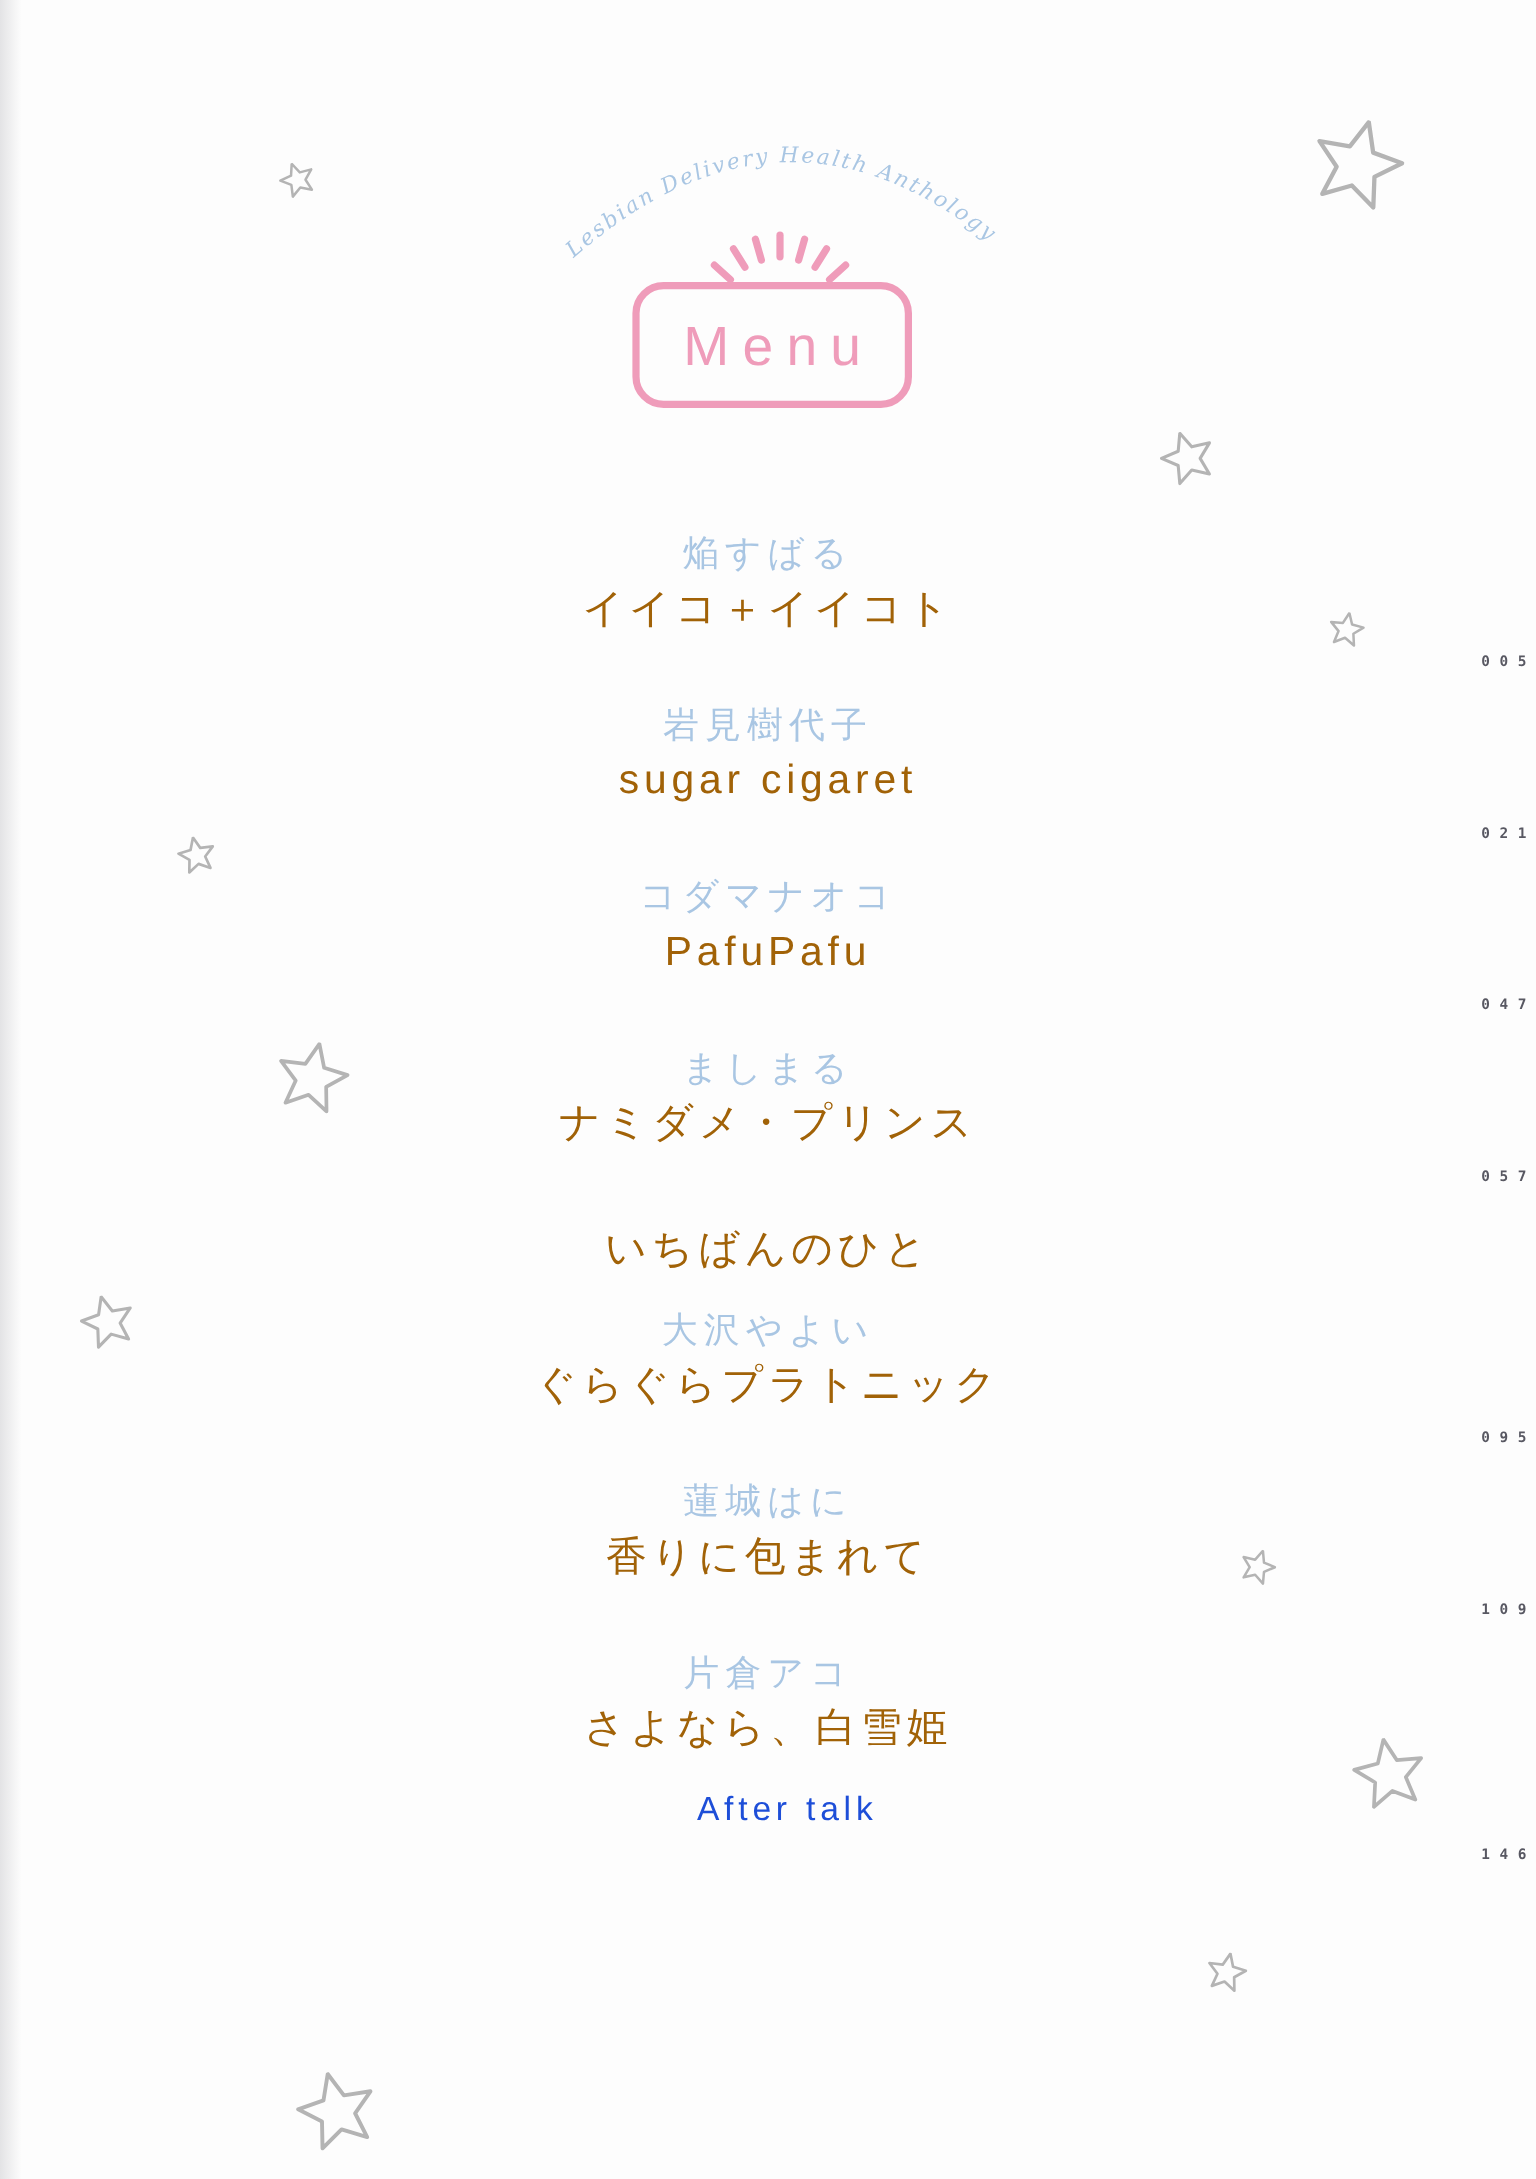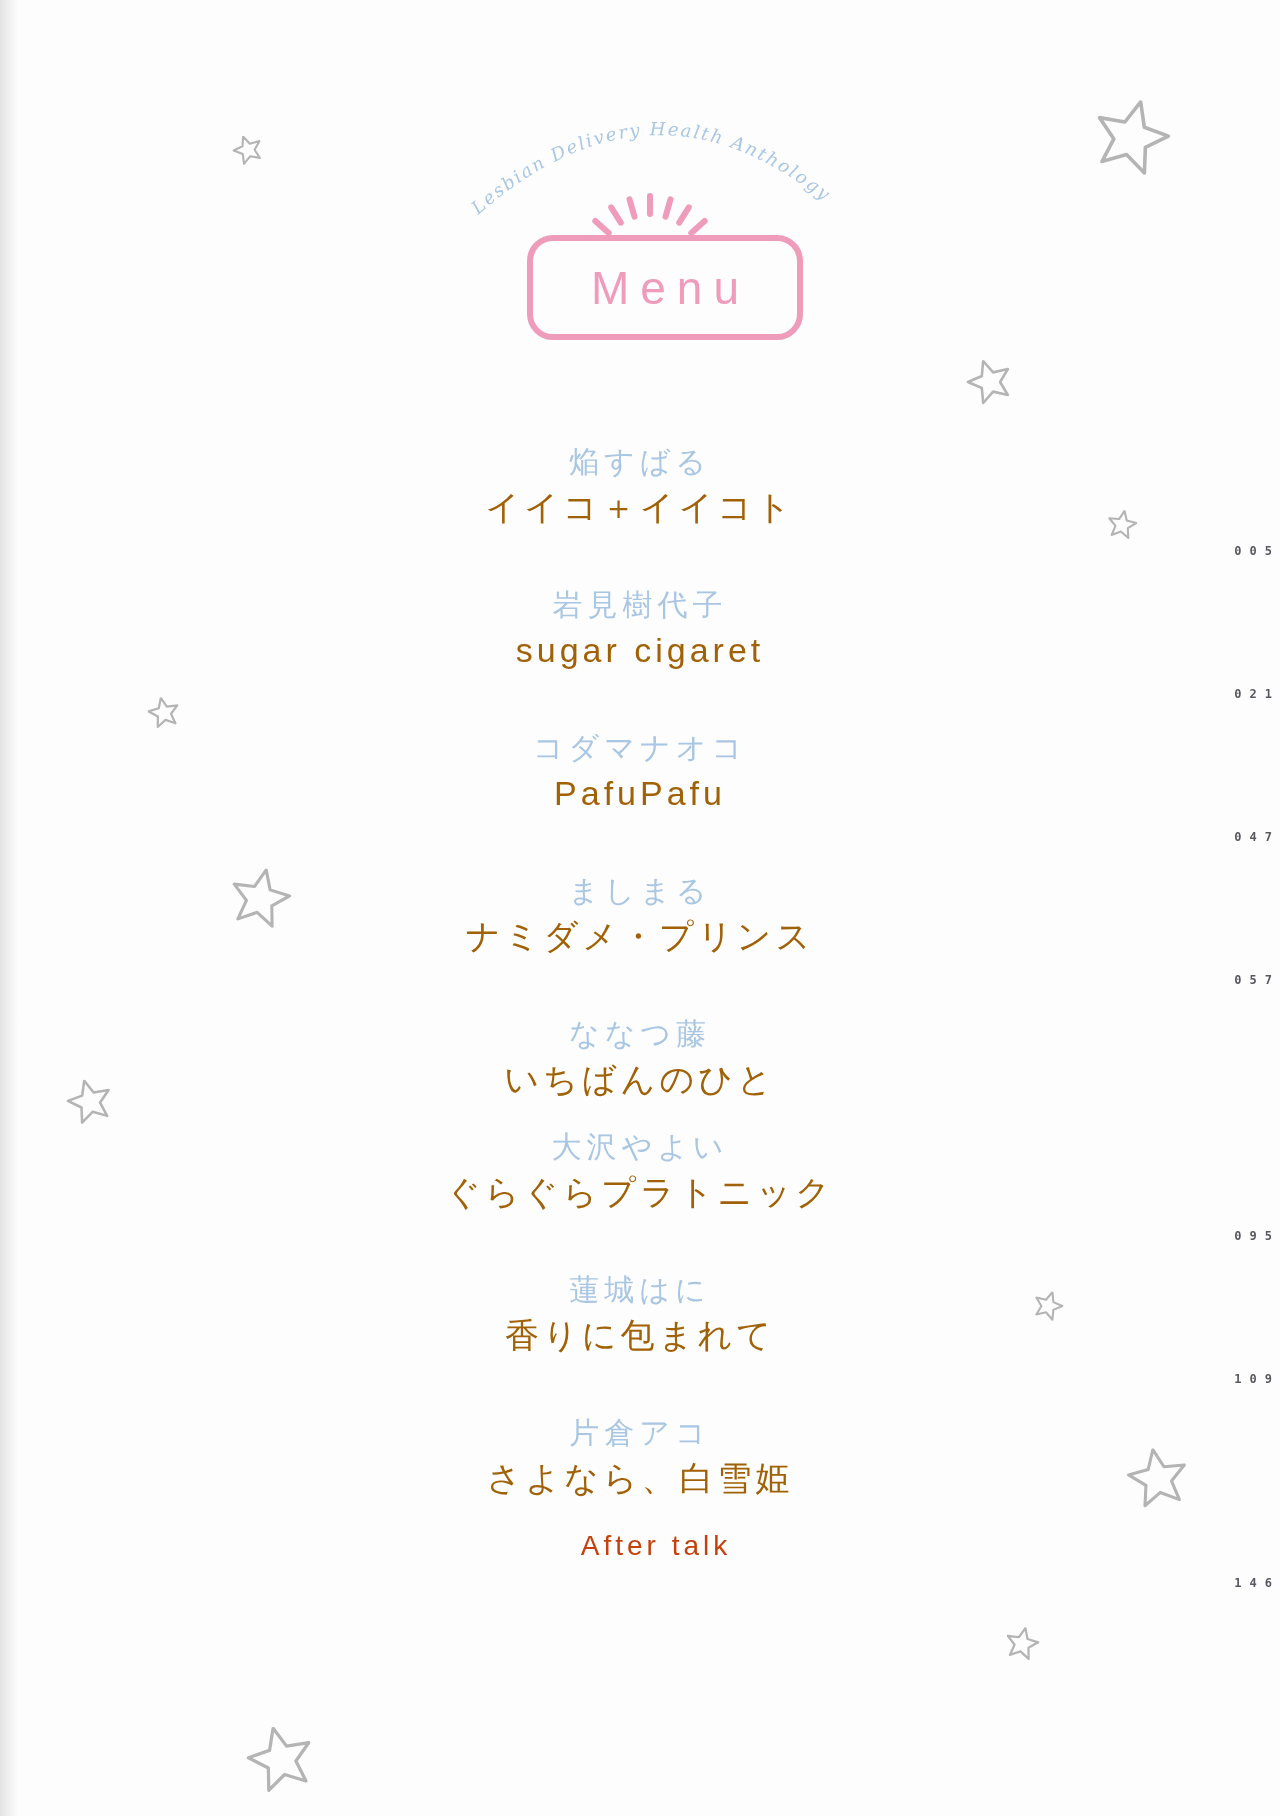--- a/index.html
+++ b/index.html
@@ -18,21 +18,21 @@
   
   .arc-svg{position:absolute;left:0;top:0;}
   .arc-text{
     font-family:"DejaVu Serif",serif;
     font-style:italic;
     font-size:18px;
     letter-spacing:2px;
     fill:#a9c6e3;
   }
   .menu-box{
-    position:absolute;left:527px;top:235px;width:276px;height:105px;
+    position:absolute;left:527px;top:235px;width:233px;height:105px;
     border:6px solid #ef9cba;border-radius:26px;
     box-sizing:border-box;
     display:flex;align-items:center;justify-content:center;
     background:transparent;
   }
   .menu-label{
     color:#ef9cba;
     font-size:46px;
     letter-spacing:11px;
     padding-left:11px; 
@@ -64,21 +64,21 @@
     color:#585862;
     font-size:12px;line-height:18px;
     font-weight:bold;
     letter-spacing:8px;
     padding-left:8px;
     margin-top:12px;
     font-family:"DejaVu Sans Mono","Liberation Mono",monospace;
     text-align:right;
   }
   .aftertalk-label{
-    color:#c2410c;
+    color:#1d4ed8;
     font-size:28px;line-height:32px;
     letter-spacing:4px;
     margin-left:32px;
   }
 
   
   .star{position:absolute;pointer-events:none;}
   .star svg{display:block;}
 </style>
 </head>
@@ -127,21 +127,20 @@
     <div class="pageno">047</div>
   </div>
 
   <div class="entry">
     <div class="author">ましまる</div>
     <div class="title">ナミダメ・プリンス</div>
     <div class="pageno">057</div>
   </div>
 
   <div class="entry">
-    <div class="author">ななつ藤</div>
     <div class="title">いちばんのひと</div>
   </div>
 
   <div class="entry">
     <div class="author">大沢やよい</div>
     <div class="title">ぐらぐらプラトニック</div>
     <div class="pageno">095</div>
   </div>
 
   <div class="entry">

